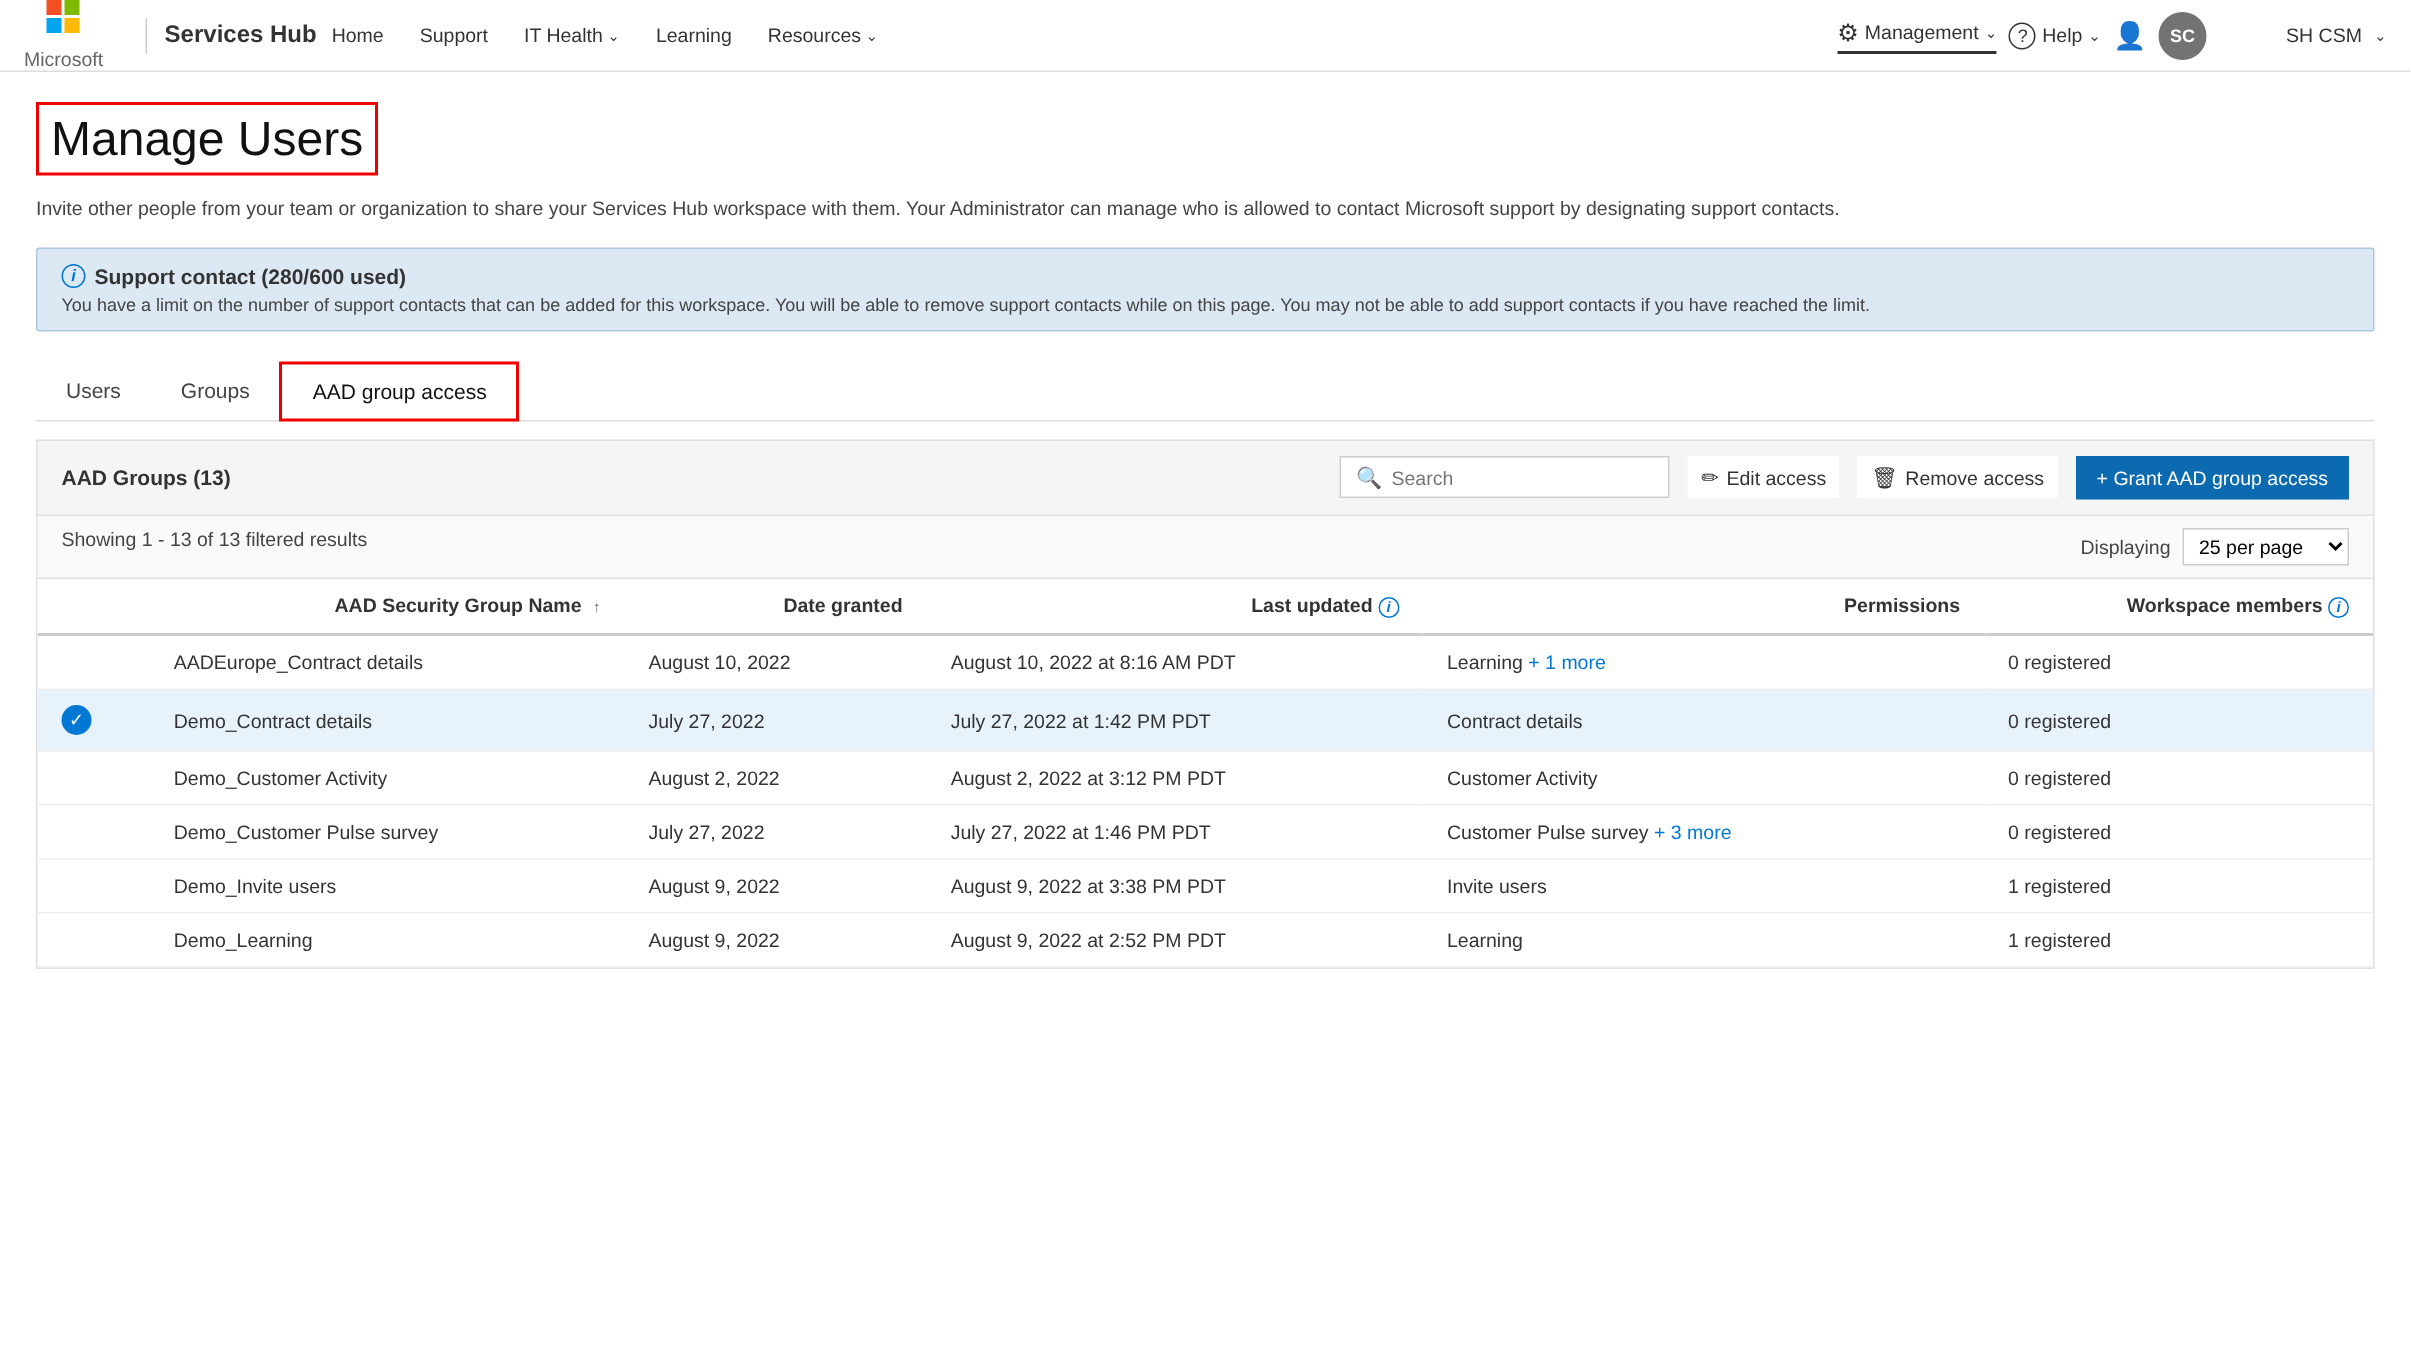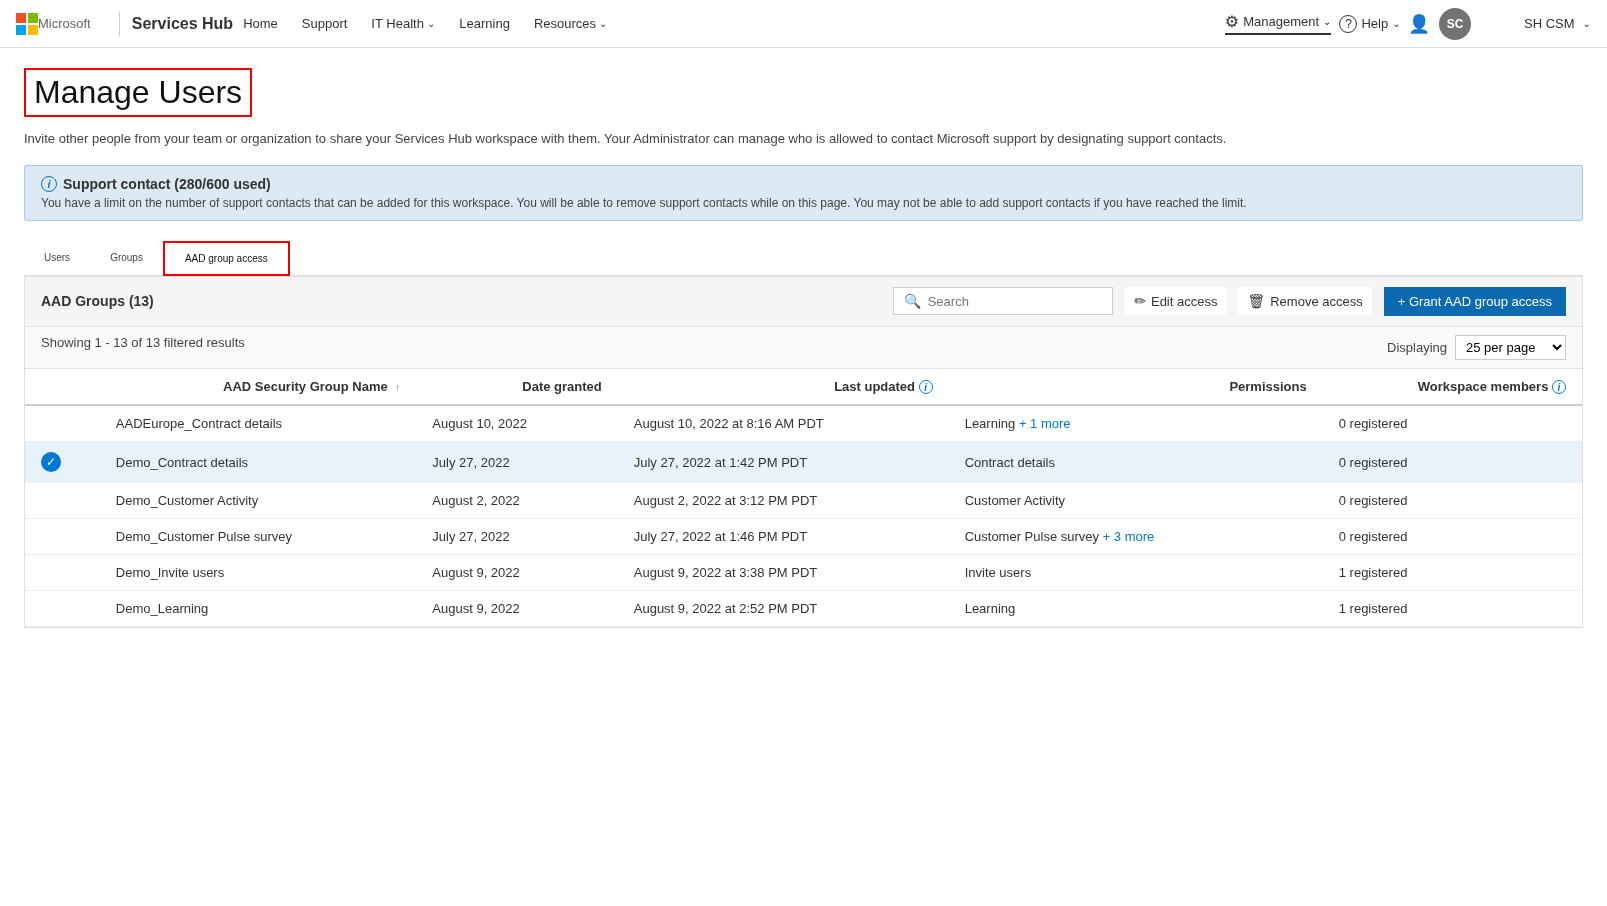--- a/index.html
+++ b/index.html
@@ -10,21 +10,23 @@
       display: flex;
       align-items: center;
       height: 48px;
       border-bottom: 1px solid #ddd;
       padding: 0 16px;
       background: #fff;
     }
     .topnav-logo {
       display: flex;
       align-items: center;
+      gap: 10px;
       margin-right: 16px;
+      flex-direction: column;
     }
     .ms-grid {
       display: grid;
       grid-template-columns: 1fr 1fr;
       grid-template-rows: 1fr 1fr;
       width: 22px;
       height: 22px;
       gap: 2px;
     }
     .ms-grid span:nth-child(1) { background: #f25022; }
@@ -168,36 +170,36 @@
     
     .tabs {
       display: flex;
       align-items: center;
       gap: 0;
       border-bottom: 1px solid #ddd;
       margin-bottom: 0;
     }
     .tab {
       padding: 10px 20px;
-      font-size: 10px;
+      font-size: 14px;
       cursor: pointer;
       color: #444;
       border-bottom: 2px solid transparent;
       margin-bottom: -1px;
     }
     .tab.active {
       border: 2px solid #e00;
       color: #111;
       font-weight: 500;
       background: #fff;
       margin-bottom: -1px;
     }
 
     
-    .table-section { margin-top: 0; }
+    .table-section { margin-top: 12px; }
 
     .table-toolbar {
       display: flex;
       align-items: center;
       background: #f5f5f5;
       padding: 10px 16px;
       border: 1px solid #e0e0e0;
       gap: 12px;
     }
     .table-toolbar-title {

